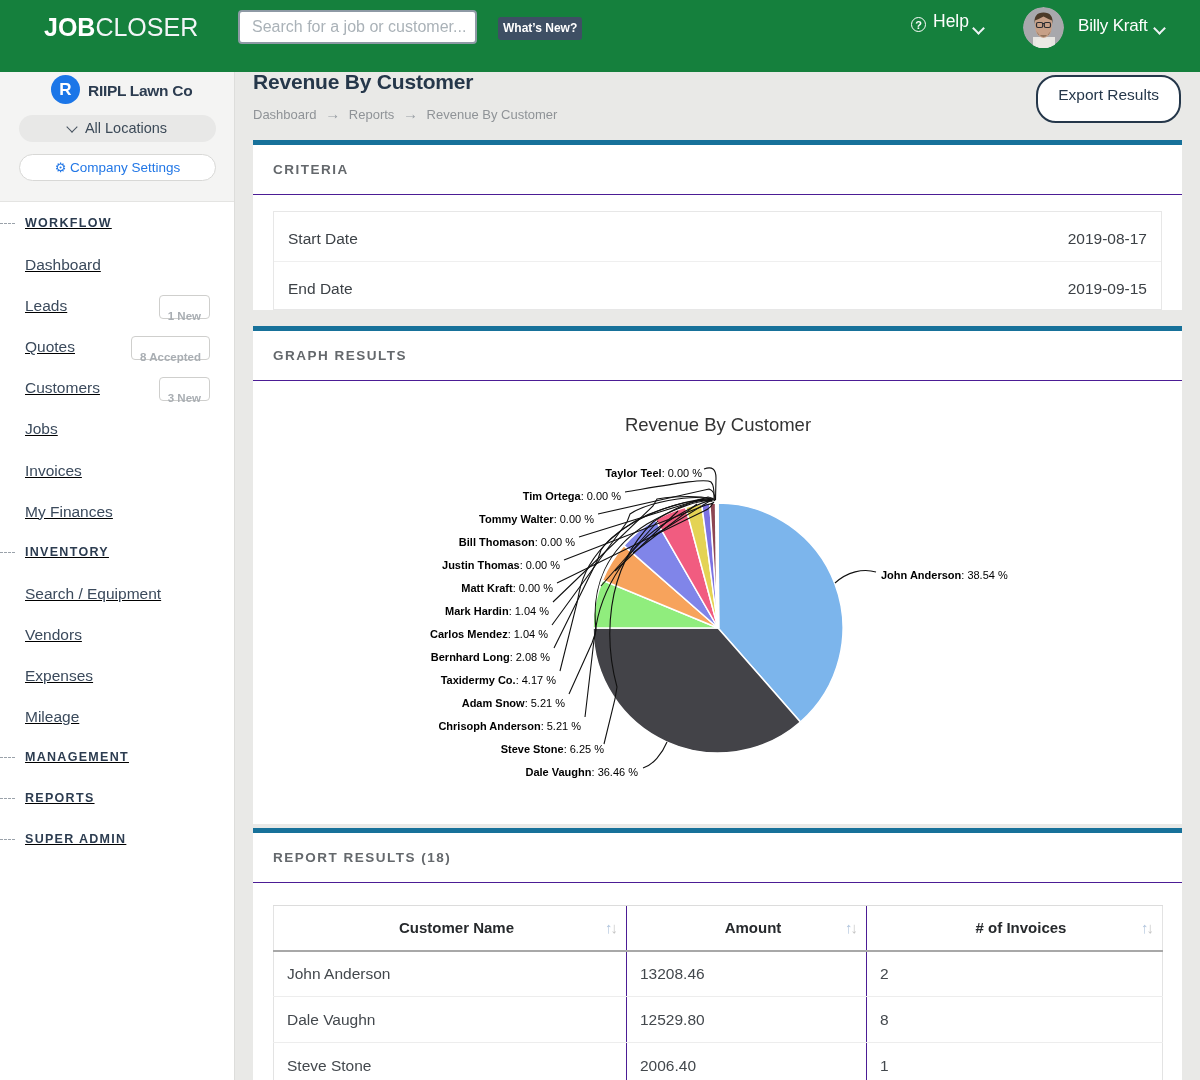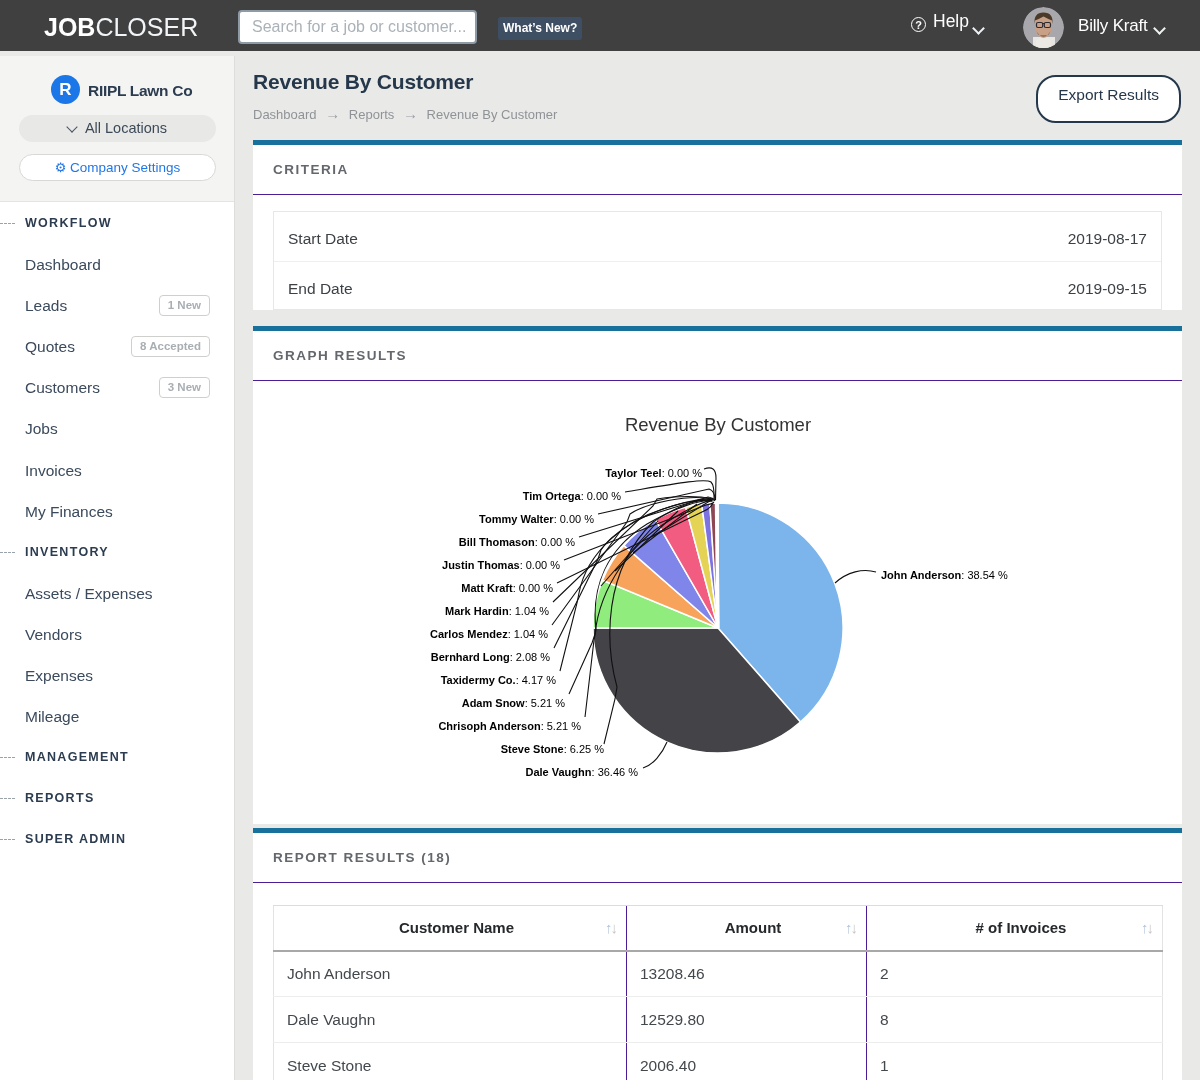--- a/index.html
+++ b/index.html
@@ -1,42 +1,42 @@
 <!DOCTYPE html>
 <html><head>
 <meta charset="utf-8">
 <style>
 * { margin:0; padding:0; box-sizing:border-box; }
 html,body { width:1200px; height:1080px; overflow:hidden; }
 body { background:#e9e9e7; font-family:"Liberation Sans", sans-serif; }
 
-.navbar { position:fixed; top:0; left:0; width:1200px; height:51px; background:#404040; z-index:10; }
+.navbar { position:fixed; top:0; left:0; width:1200px; height:72px; background:#15803d; z-index:10; }
 .logo { position:absolute; left:44px; top:13px; font-size:25px; color:#fff; letter-spacing:0; }
 .logo b { font-weight:bold; }
 .logo span { font-weight:normal; color:#f2f5f7; }
 .search { position:absolute; left:238px; top:10px; width:239px; height:34px; background:#fff; border:2px solid #8e9aa5; border-radius:4px; font-size:16px; color:#aab2b8; padding-left:12px; line-height:30px; }
 .whatsnew { position:absolute; left:498px; top:17px; height:23px; background:#3e4f64; border-radius:3px; color:#fff; font-size:12px; font-weight:bold; line-height:23px; padding:0 5px; }
 .help { position:absolute; left:911px; top:11px; color:#fdfdfd; font-size:17.5px; }
 .qicon { display:inline-block; width:15px; height:15px; border:1.5px solid #fff; border-radius:50%; text-align:center; font-size:11px; line-height:15px; font-weight:bold; vertical-align:-2px; margin-right:7px; }
 .chev { display:inline-block; width:9px; height:9px; border-right:2px solid #eef2f5; border-bottom:2px solid #eef2f5; transform:rotate(45deg); vertical-align:3px; }
 .avatar { position:absolute; left:1023px; top:7px; width:41px; height:41px; border-radius:50%; overflow:hidden; }
 .uname { position:absolute; left:1078px; top:16px; color:#fff; font-size:17px; letter-spacing:-0.2px; }
 
 .sidebar { position:fixed; top:56px; left:0; width:235px; height:1024px; background:#fff; border-right:1px solid #dddddb; }
 .side-top { height:146px; background:#f4f4f3; border-bottom:1px solid #e4e4e2; position:relative; }
 .rcirc { position:absolute; left:51px; top:19px; width:29px; height:29px; background:#1b76e8; border-radius:50%; color:#fff; text-align:center; line-height:29px; font-size:17px; font-weight:bold; }
 .cname { position:absolute; left:88px; top:26px; font-size:15.5px; font-weight:bold; color:#2c3c50; letter-spacing:-0.3px; }
 .loc { position:absolute; left:19px; top:59px; width:197px; height:27px; background:#e8e8e7; border-radius:14px; text-align:center; font-size:14.5px; color:#3c4a58; line-height:27px; }
 .loc .dchev { display:inline-block; width:8px; height:8px; border-right:1.5px solid #47535f; border-bottom:1.5px solid #47535f; transform:rotate(45deg); vertical-align:2px; margin-right:9px; }
 .csett { position:absolute; left:19px; top:98px; width:197px; height:27px; background:#fff; border:1px solid #d8d8d6; border-radius:14px; text-align:center; font-size:13.5px; color:#2277e6; line-height:26px; }
-.nav { padding-top:1px; }
+.nav { padding-top:1px;text-decoration:underline; }
 .nav .hdr { height:41.1px; line-height:41.1px; font-size:12.5px; font-weight:bold; letter-spacing:1.3px; color:#2c3c50; padding-left:25px; position:relative; }
 .nav .hdr i { position:absolute; left:0; top:20px; width:15px; border-top:1px dashed #9aa2aa; }
 .nav .itm { height:41.1px; line-height:41.1px; font-size:15.5px; color:#3b4a5c; padding-left:25px; position:relative; }
-.badge { position:absolute; right:24px; top:10px; height:21px; line-height:19px; padding:0 8px; border:1px solid #cfcfcd; border-radius:4px; font-size:11.5px; font-weight:bold; color:#a9aeb3; background:#fff; }
+.badge { position:absolute; right:24px; top:10px; height:21px; line-height:19px; padding:11px 8px; border:1px solid #cfcfcd; border-radius:4px; font-size:11.5px; font-weight:bold; color:#a9aeb3; background:#fff; }
 
 .main { position:absolute; left:235px; top:56px; width:965px; padding:18px 18px 0 18px; }
 h1 { font-size:21px; color:#25374a; font-weight:bold; letter-spacing:-0.2px; margin-top:-4px; }
 .crumbs { margin-top:11px; font-size:13px; color:#8f9397; }
 .crumbs .arr { color:#9aa0a6; padding:0 5px; font-size:15px; }
 .export { position:absolute; right:19px; top:19px; height:48px; line-height:36px; padding:0 20px; border:2px solid #25374a; border-radius:20px; background:#fff; font-size:15.5px; color:#25374a; }
 .card { background:#fff; border-top:5px solid #17719a; margin:0 0 4px 0; }
 .mt { margin-top:18px; }
 .card-h { height:50px; line-height:49px; padding-left:20px; font-size:13.5px; font-weight:bold; letter-spacing:1.5px; color:#64686c; border-bottom:1px solid #4c1d95; }
 
@@ -84,21 +84,21 @@
   <div class="nav">
     <div class="hdr"><i></i>WORKFLOW</div>
     <div class="itm">Dashboard</div>
     <div class="itm">Leads<span class="badge">1 New</span></div>
     <div class="itm">Quotes<span class="badge">8 Accepted</span></div>
     <div class="itm">Customers<span class="badge">3 New</span></div>
     <div class="itm">Jobs</div>
     <div class="itm">Invoices</div>
     <div class="itm">My Finances</div>
     <div class="hdr"><i></i>INVENTORY</div>
-    <div class="itm">Assets / Expenses</div>
+    <div class="itm">Search / Equipment</div>
     <div class="itm">Vendors</div>
     <div class="itm">Expenses</div>
     <div class="itm">Mileage</div>
     <div class="hdr"><i></i>MANAGEMENT</div>
     <div class="hdr"><i></i>REPORTS</div>
     <div class="hdr"><i></i>SUPER ADMIN</div>
   </div>
 </div>
 <div class="main">
   <h1>Revenue By Customer</h1>

